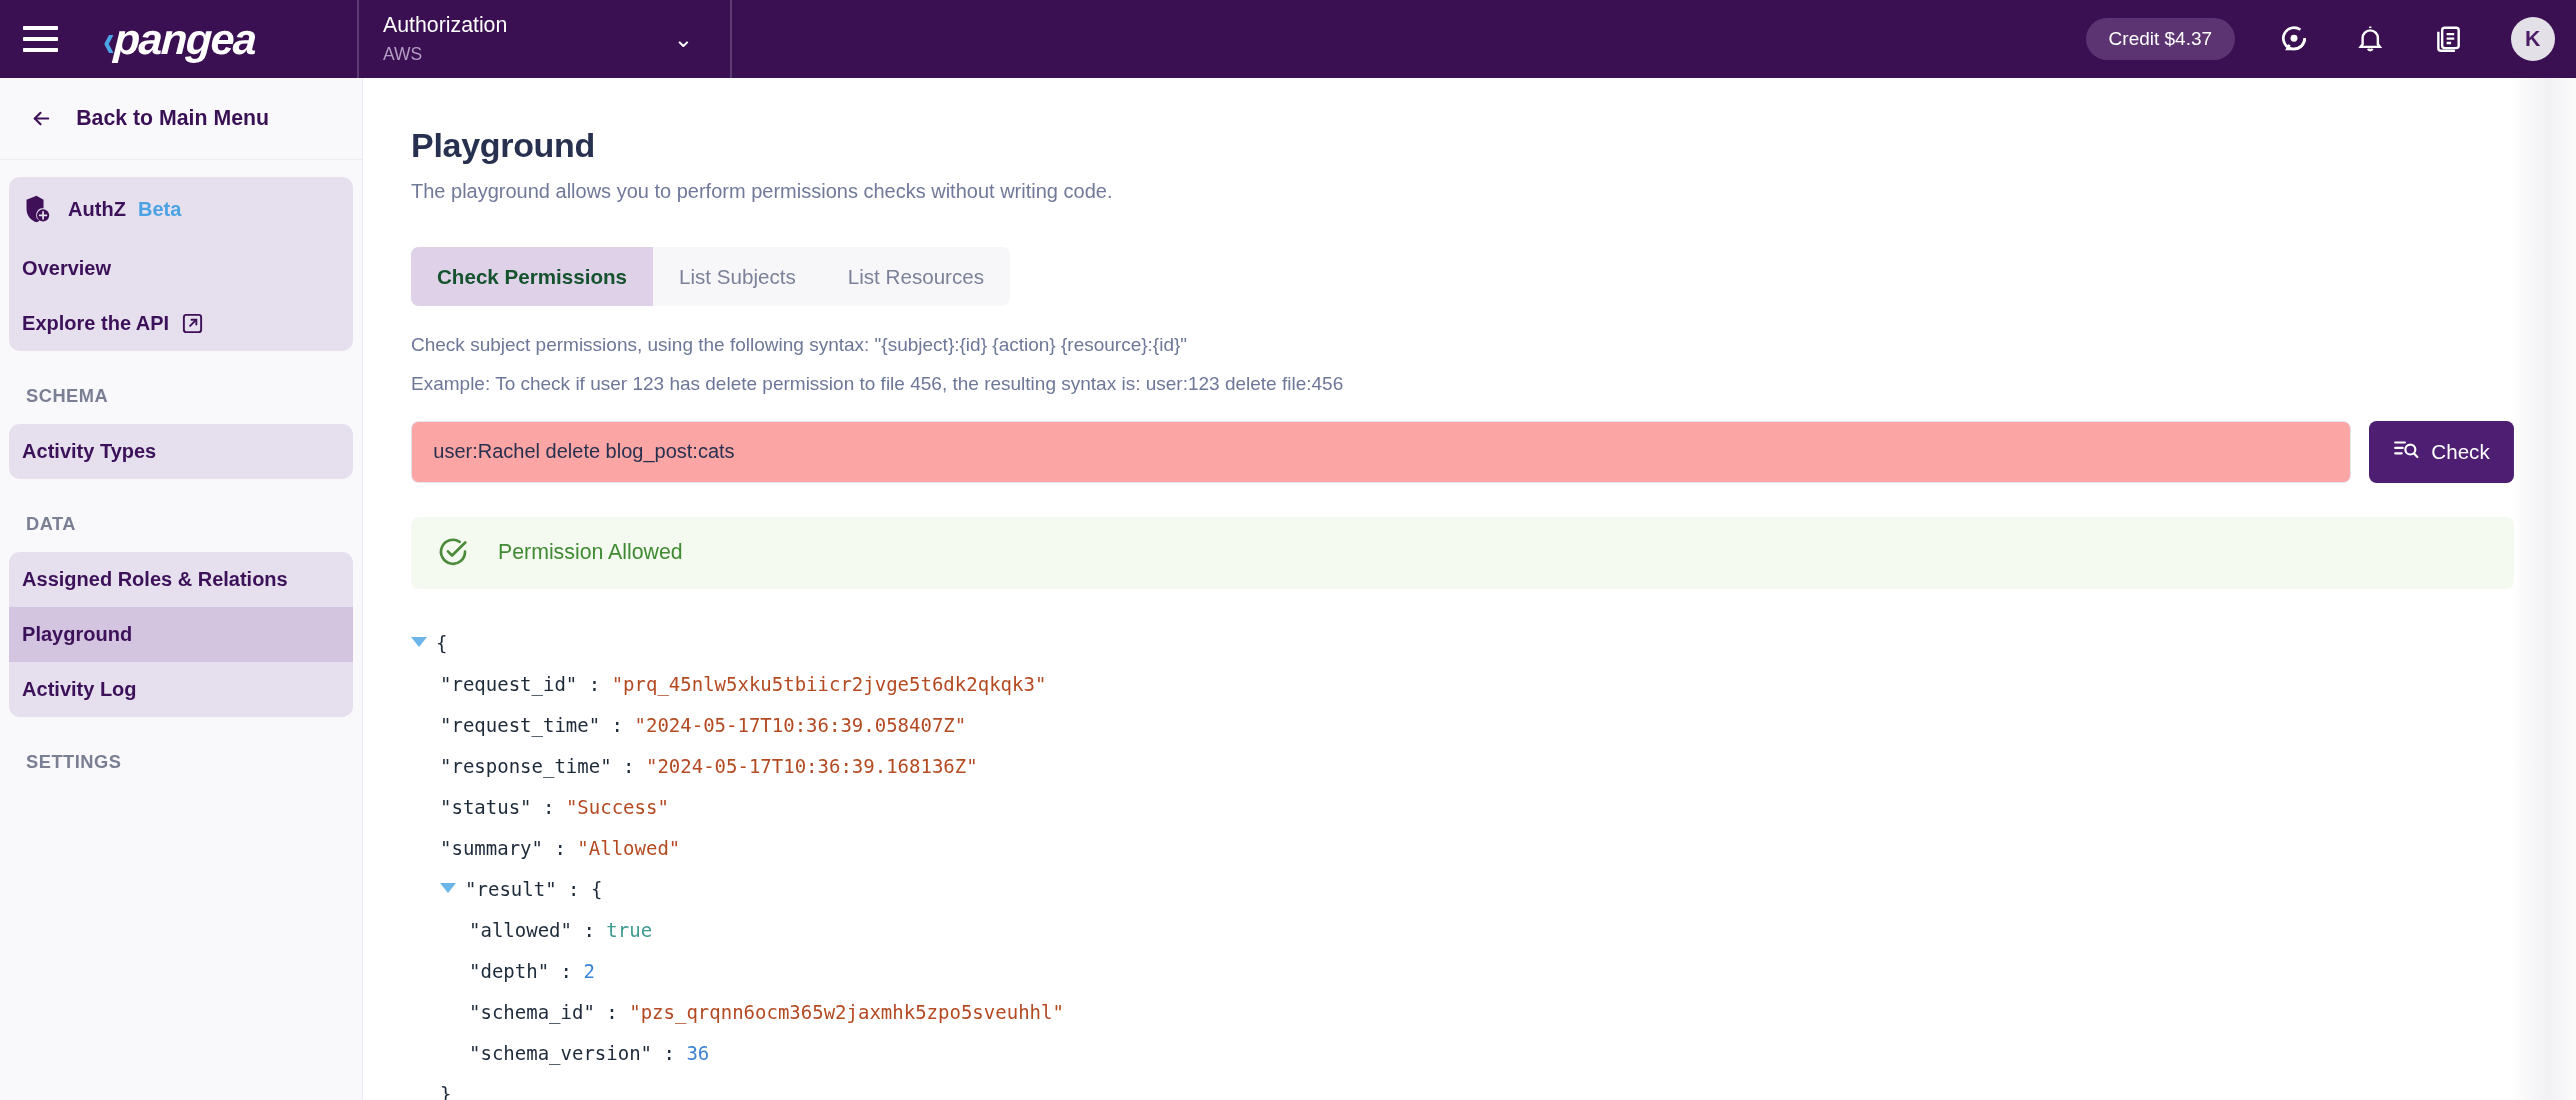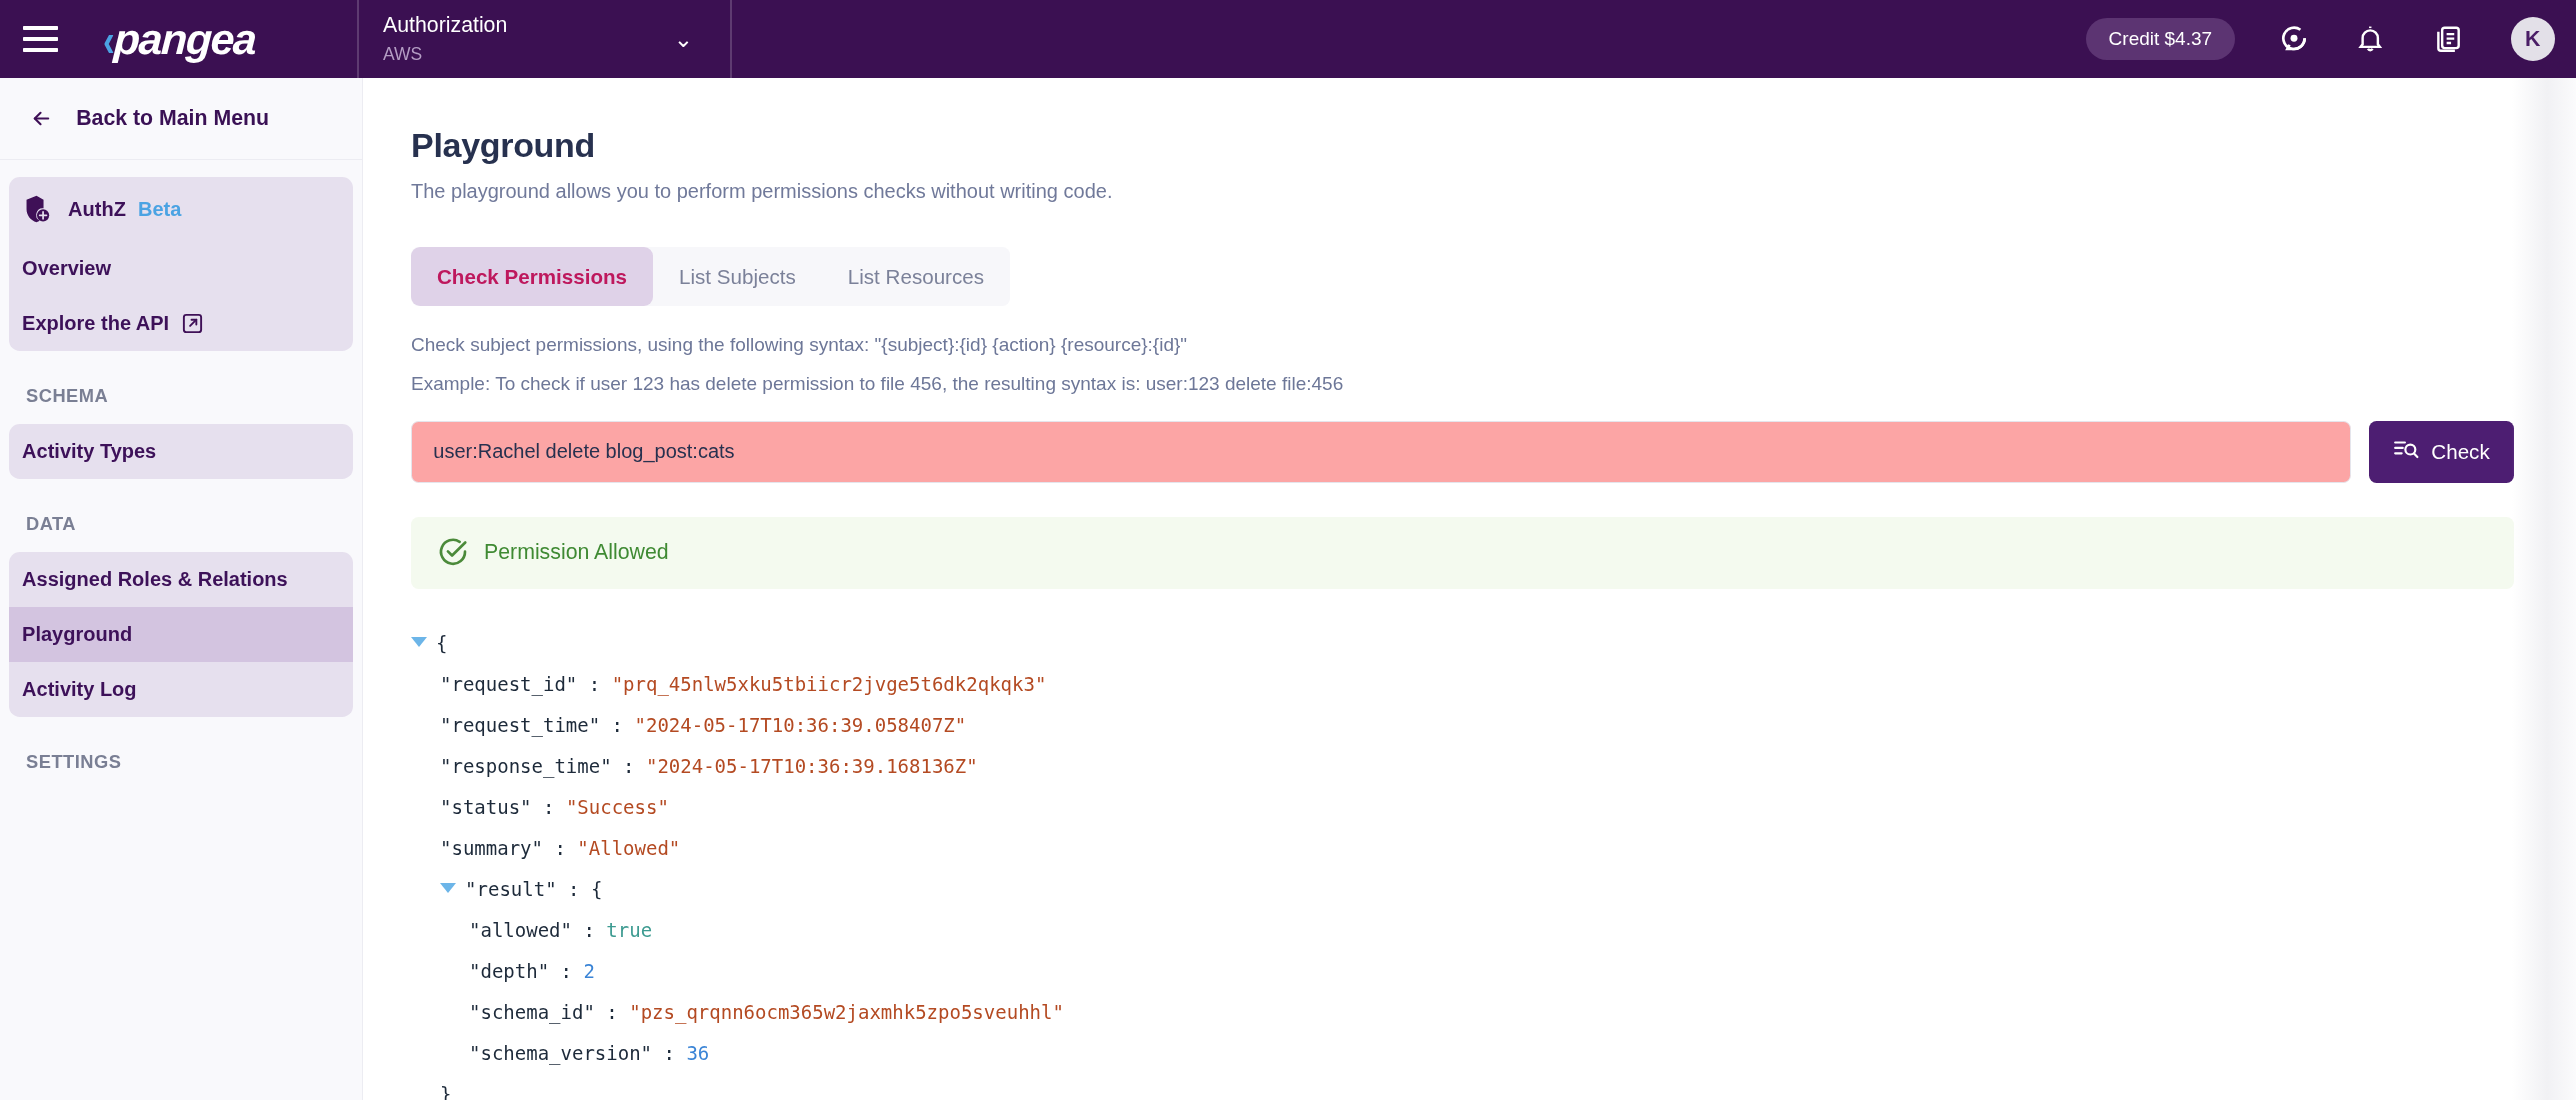--- a/index.html
+++ b/index.html
@@ -215,23 +215,22 @@
     padding: 0 26px;
     height: 59px;
     display: flex; align-items: center;
     font-size: 20.6px;
     color: #7b8199;
     cursor: pointer;
     white-space: nowrap;
   }
   .tab.active {
     background: #dfd2e8;
-    color: #be185d;
+    color: #14532d;
     font-weight: 600;
-    border-radius: 9px;
   }
 
   .hint {
     margin: 27.4px 0 0 47px;
     font-size: 19px;
     color: #6d7798;
   }
   .hint.second { margin-top: 17px; }
 
   .query-row {
@@ -268,21 +267,21 @@
   }
 
   .allowed-banner {
     margin: 34px 0 0 47px;
     width: 2103px;
     height: 72px;
     background: #f4faef;
     border-radius: 7.6px;
     display: flex; align-items: center;
     padding-left: 26px;
-    gap: 15px;
+    gap: 29px;
   }
   .allowed-text {
     color: #3f8a33;
     font-size: 21.3px;
   }
 
   
   .json {
     margin: 34px 0 0 47px;
     font-family: "DejaVu Sans Mono", monospace;

